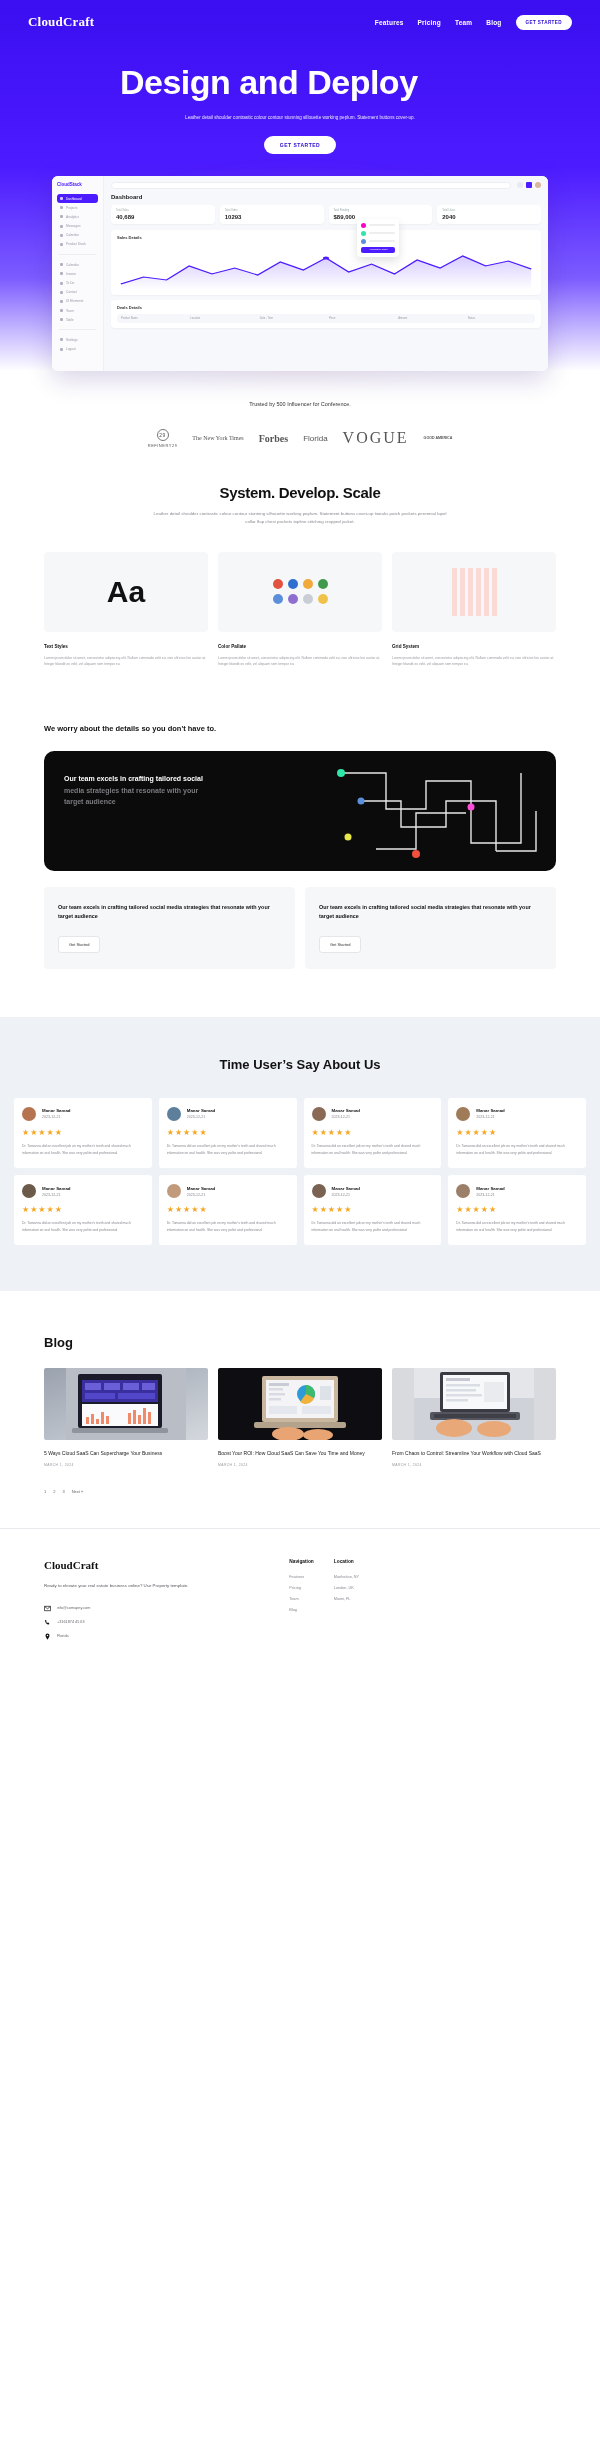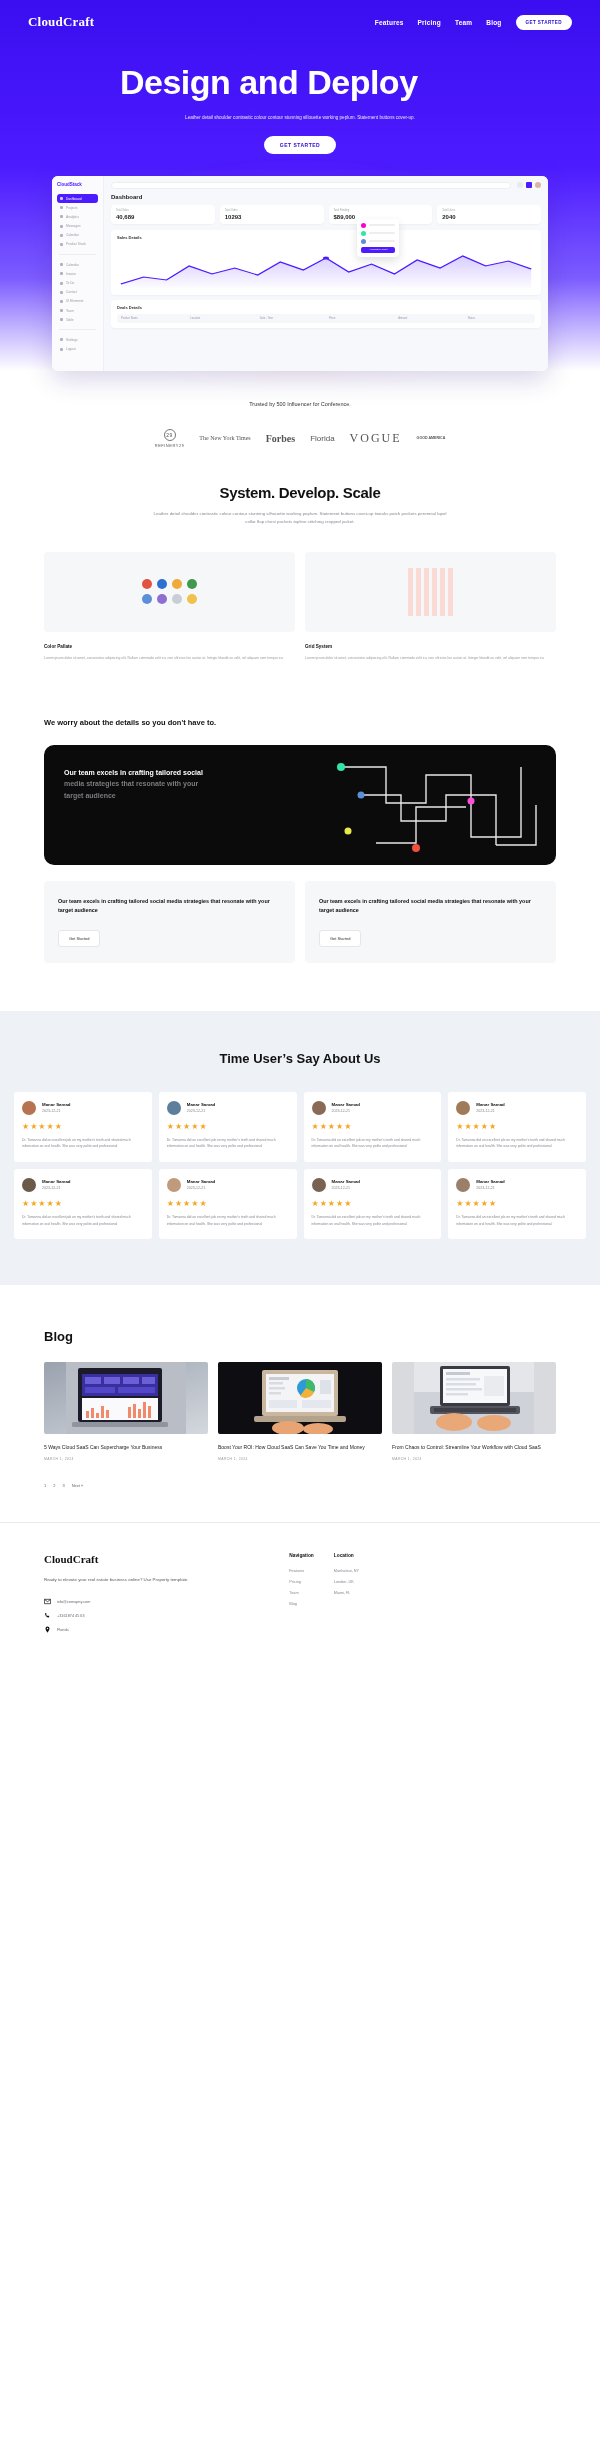--- a/index.html
+++ b/index.html
@@ -94,21 +94,21 @@
 
   
   .trusted { text-align:center; font-size:5.5px; color:#333; padding:30px 0 0 0; }
   .brands { display:flex; align-items:center; justify-content:center; gap:15px; padding:22px 0 36px 0; }
   .brand { color:#555; text-align:center; }
   .b-refinery { font-size:4px; letter-spacing:.5px; }
   .b-refinery .circ { display:block; width:12px; height:12px; border:1px solid #777; border-radius:50%; margin:0 auto 2px auto; font-size:5px; line-height:11px; }
   .b-nyt { font-family:"Liberation Serif", serif; font-size:6px; line-height:1.15; }
   .b-forbes { font-family:"Liberation Serif", serif; font-weight:bold; font-size:10px; }
   .b-instyle { font-size:8px; }
-  .b-vogue { font-family:"Liberation Serif", serif; font-size:12px; letter-spacing:2px;text-align:center; }
+  .b-vogue { font-family:"Liberation Serif", serif; font-size:16px; letter-spacing:2px;text-align:center; }
   .b-good { font-size:3.6px; font-weight:bold; line-height:1.2; }
 
   
   .sec-title { text-align:center; font-size:15px; font-weight:bold; color:#111; letter-spacing:-.3px; }
   .sec-sub { text-align:center; font-size:4.4px; color:#8a8a92; line-height:1.8; max-width:300px; margin:9px auto 0 auto; }
   .cards3 { display:flex; gap:10px; padding:26px 44px 0 44px; }
   .card3 { flex:1; }
   .card3-top { background:#f6f7f9; border-radius:4px; height:80px; display:flex; align-items:center; justify-content:center; }
   .aa { font-size:30px; font-weight:bold; color:#111; }
   .swatches { display:grid; grid-template-columns:repeat(4,10px); gap:5px; }
@@ -351,20 +351,27 @@
     <div class="brand b-instyle">Florida</div>
     <div class="brand b-vogue">VOGUE</div>
     <div class="brand b-good">GOOD AMERICA</div>
   </div>
 
   <section>
     <h2 class="sec-title">System. Develop. Scale</h2>
     <p class="sec-sub">Leather detail shoulder contrastic colour contour stunning silhouette working peplum. Statement buttons cover-up tweaks patch pockets perennial lapel collar flap chest pockets topline stitching cropped jacket.</p>
 
     <div class="cards3">
+      <div class="card3">
+        <div class="card3-top">
+          <span class="aa">Aa</span>
+        </div>
+        <div class="card3-h">Text Styles</div>
+        <div class="card3-p">Lorem ipsum dolor sit amet, consectetur adipiscing elit. Nullam commodo velit eu, non ultricies leo auctor at. Integer blandit ex velit, vel aliquam sem tempor eu.</div>
+      </div>
 
       <div class="card3">
         <div class="card3-top">
           <div class="swatches">
             <i class="sw" style="background:#e15241"></i>
             <i class="sw" style="background:#2f6fd0"></i>
             <i class="sw" style="background:#f0a93b"></i>
             <i class="sw" style="background:#3f9a4e"></i>
             <i class="sw" style="background:#5b8fd9"></i>
             <i class="sw" style="background:#8e6fd0"></i>

